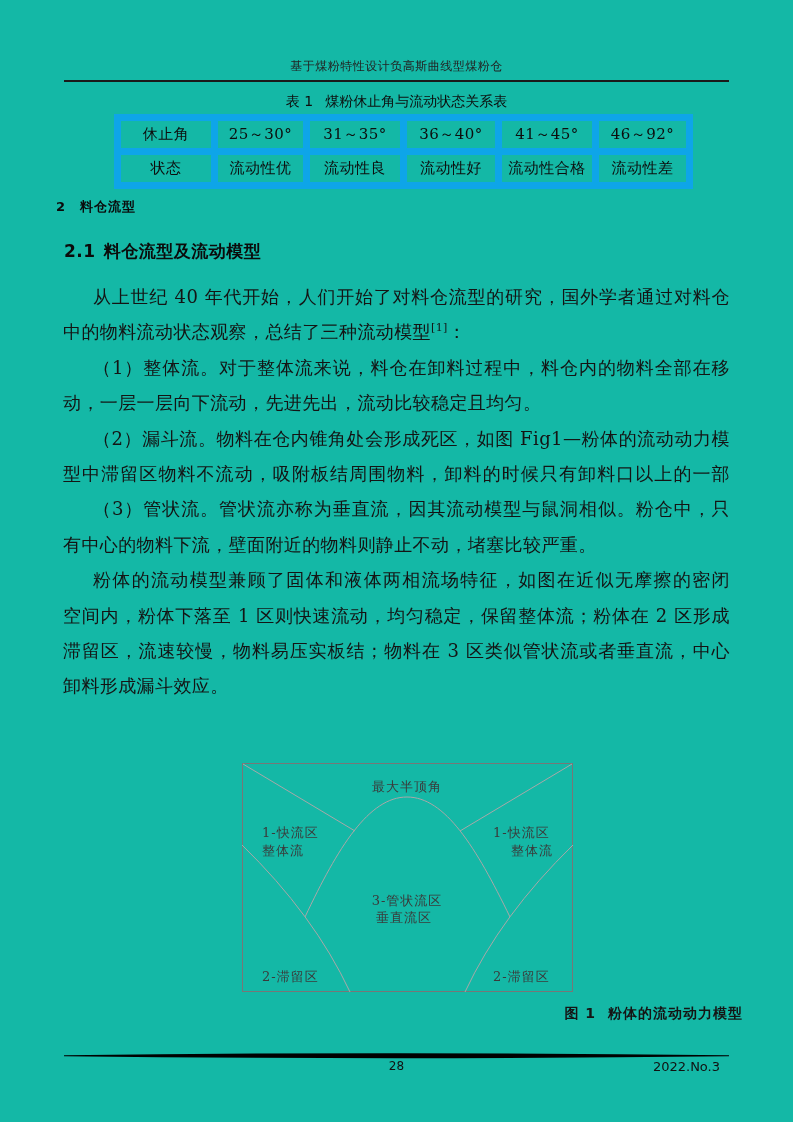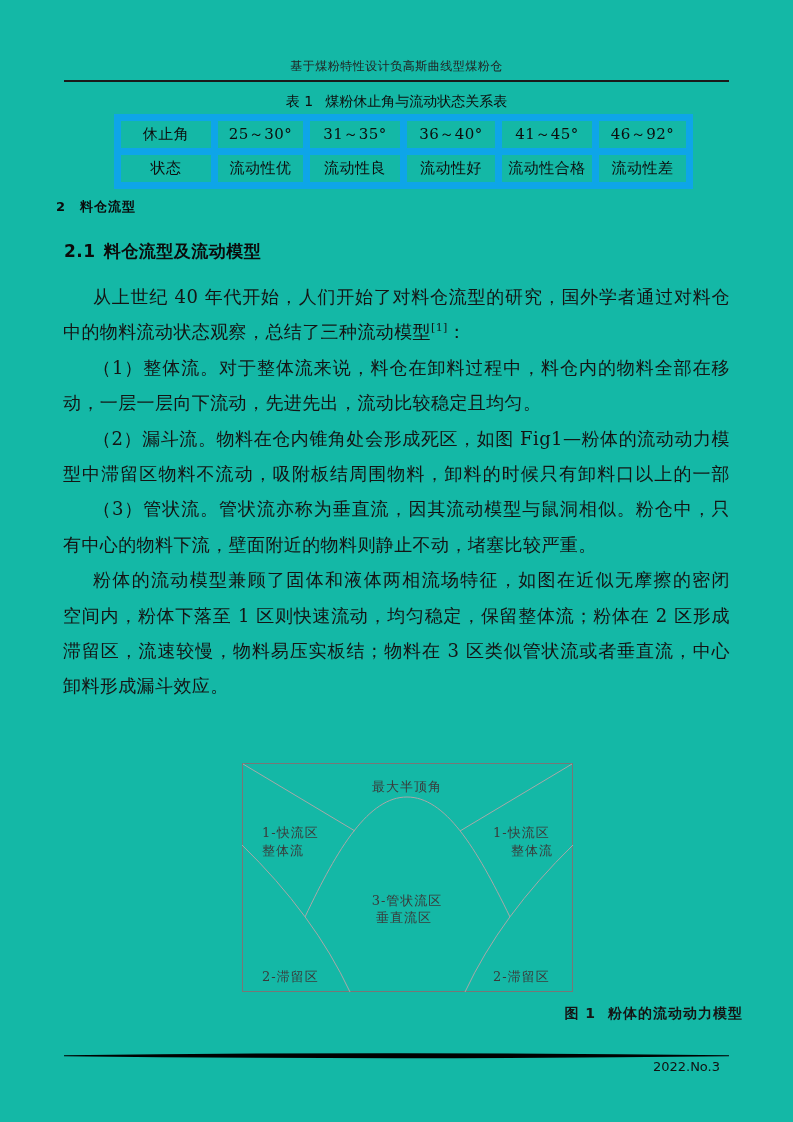--- a/index.html
+++ b/index.html
@@ -134,15 +134,16 @@
     <text x="251" y="218" text-anchor="start">2-滞留区</text>
   </svg>
 
   <div class="abs fig-caption">
     <span class="cap-label">图 1</span><span>粉体的流动动力模型</span>
   </div>
 
   <svg class="abs footer-rule" width="665" height="8" viewBox="0 0 665 8">
     <path d="M0,3.2 Q 332,-0.8 665,3.2 L665,4.2 Q 332,8.2 0,4.2 Z" fill="#000"></path>
   </svg>
+  <div class="abs footer-page">28</div>
   <div class="abs footer-issue">2022.No.3</div>
 
 </div>
 
 </body></html>

